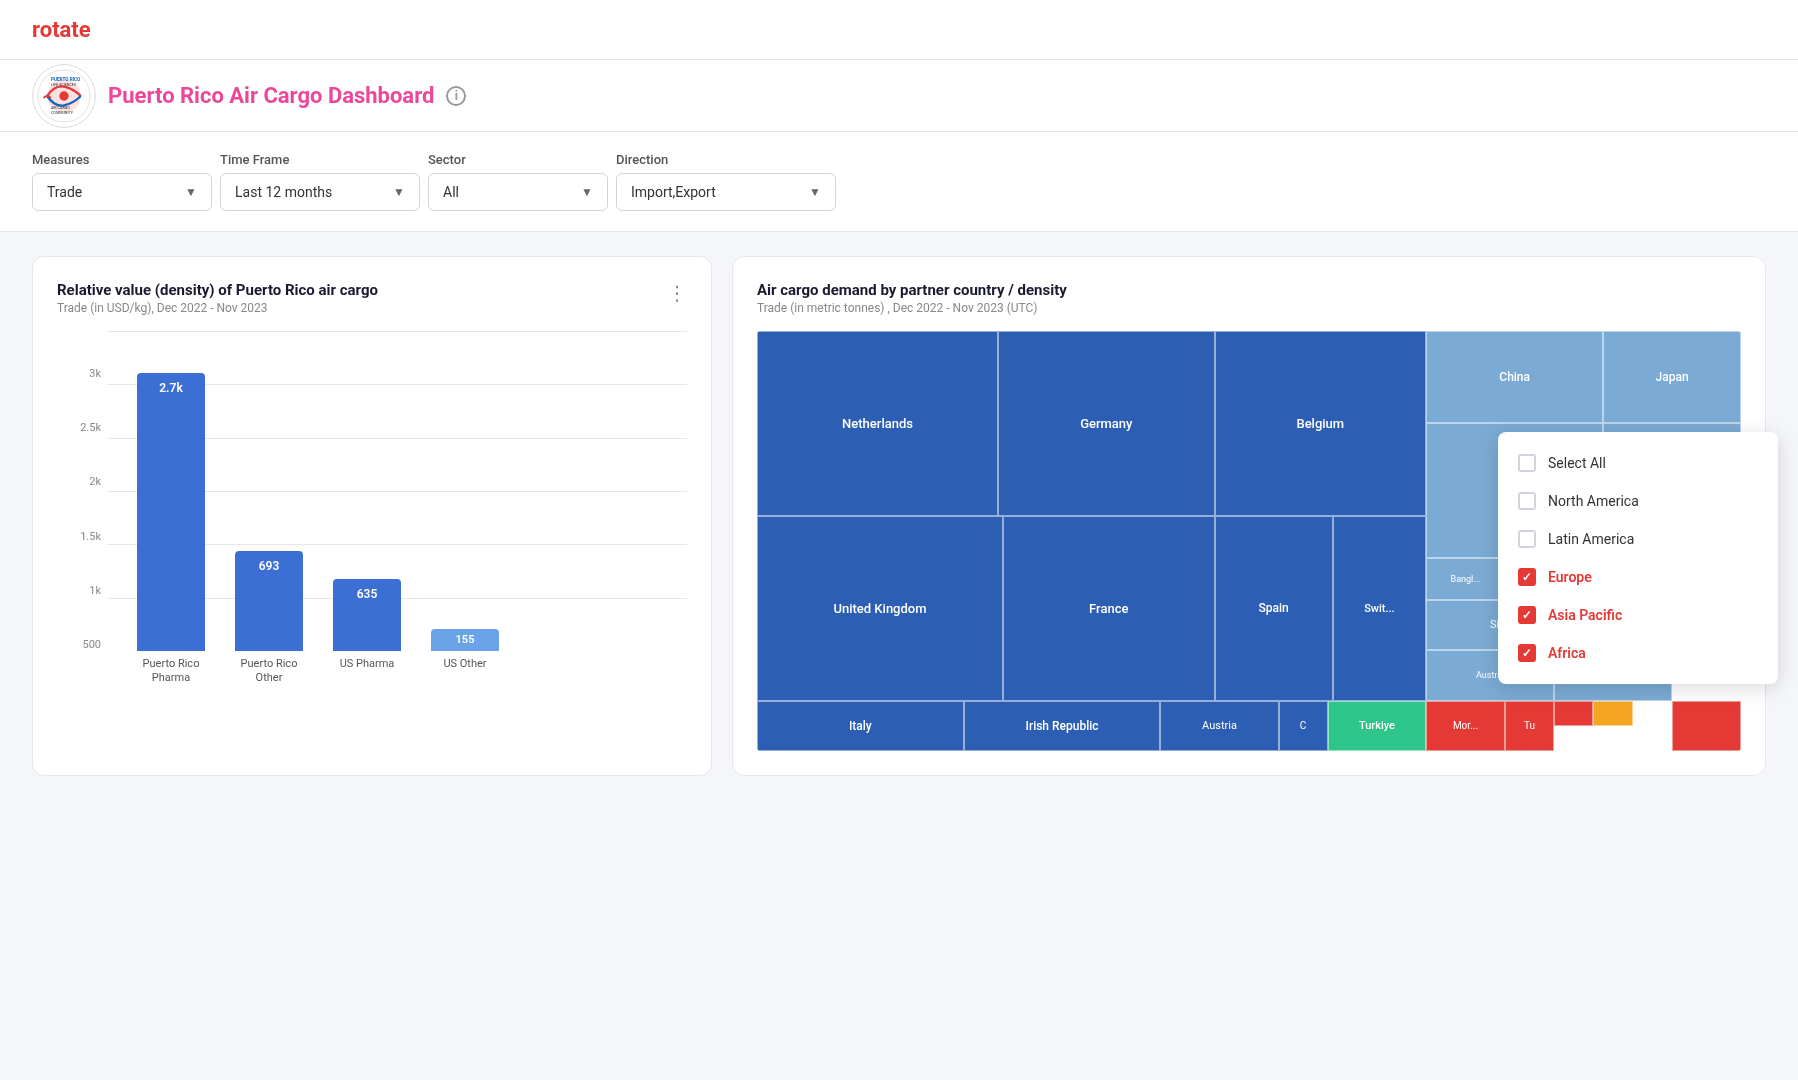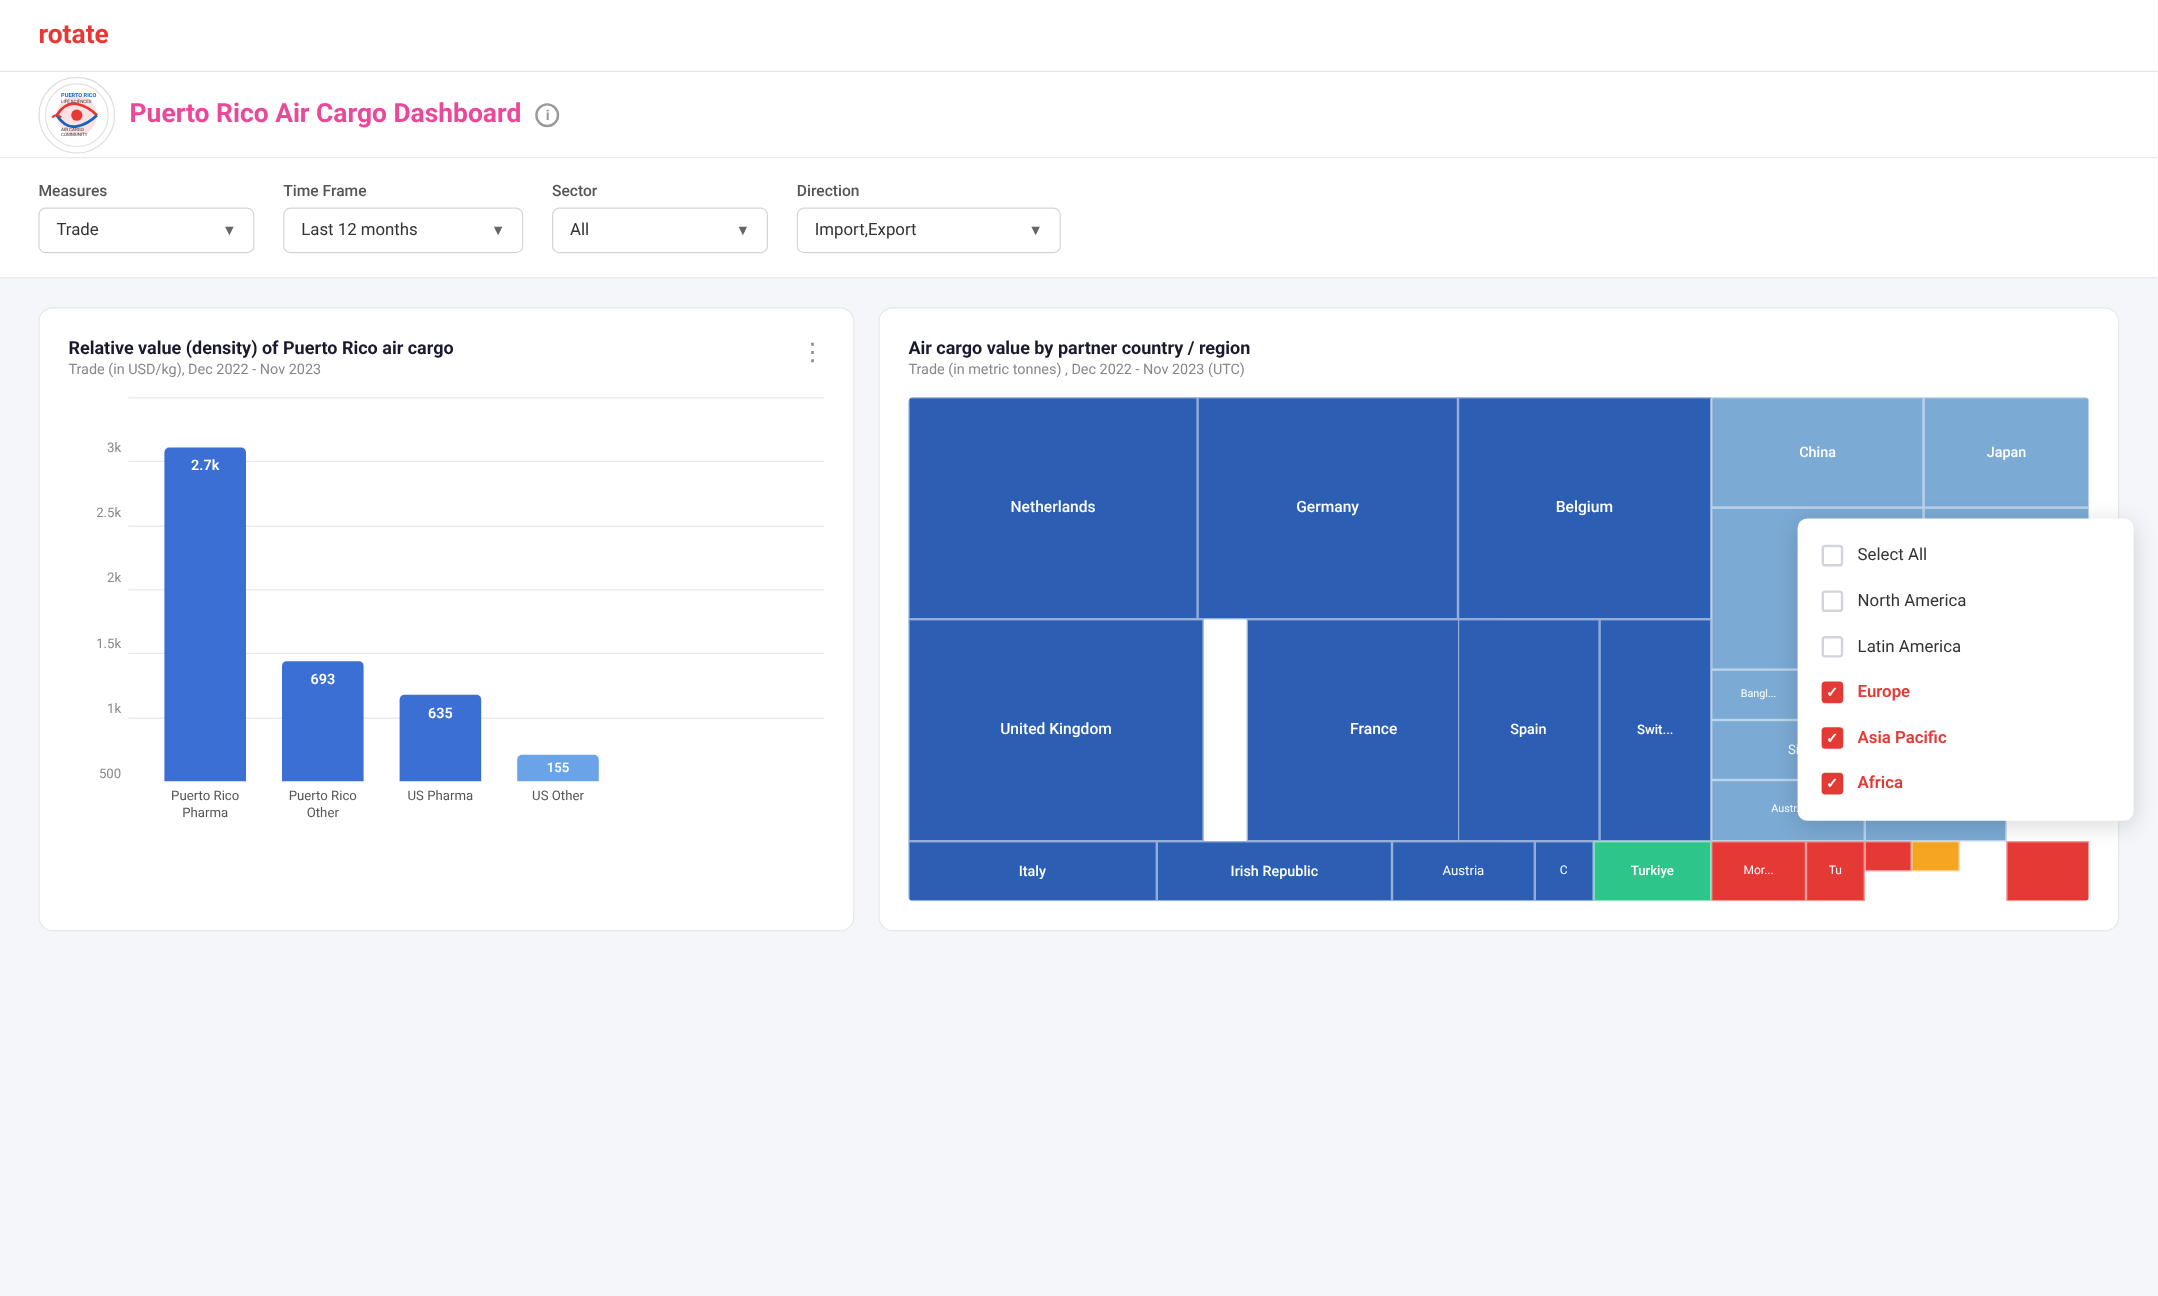--- a/index.html
+++ b/index.html
@@ -51,21 +51,21 @@
       font-family: inherit;
     }
     .nav-link.active { background: #e8e8e8; color: #222; font-weight: 600; }
 
     
     .filters-bar {
       background: #fff;
       padding: 20px 32px;
       border-bottom: 1px solid #e5e7eb;
       display: flex;
-      gap: 24px;
+      gap: 8px;
       align-items: flex-start;
     }
     .filter-group { display: flex; flex-direction: column; gap: 6px; }
     .filter-label { font-size: 13px; color: #555; font-weight: 500; }
     .filter-select {
       display: flex; align-items: center; justify-content: space-between;
       border: 1px solid #d1d5db; border-radius: 6px;
       padding: 10px 14px; background: #fff; cursor: pointer;
       font-size: 14px; color: #333; min-width: 180px;
     }
@@ -237,39 +237,39 @@
           <div style="width:68px;text-align:center;font-size:11px;color:#555;line-height:1.3;">Puerto Rico<br>Other</div>
           <div style="width:68px;text-align:center;font-size:11px;color:#555;line-height:1.3;">US Pharma</div>
           <div style="width:68px;text-align:center;font-size:11px;color:#555;line-height:1.3;">US Other</div>
         </div>
       </div>
     </div>
 
     <div class="chart-card chart-card-right">
       <div class="chart-header">
         <div>
-          <div class="chart-title">Air cargo value by partner country / region</div>
+          <div class="chart-title">Air cargo demand by partner country / density</div>
           <div class="chart-subtitle">Trade (in metric tonnes) , Dec 2022 - Nov 2023 (UTC)</div>
         </div>
       </div>
 
       <div class="treemap-area">
 
         <div style="position:absolute;left:0;top:0;width:24.5%;height:44%;background:#2c5fb3;border:1px solid rgba(255,255,255,0.5);display:flex;align-items:center;justify-content:center;color:#fff;font-size:13px;font-weight:500;">Netherlands</div>
         <div style="position:absolute;left:24.5%;top:0;width:22%;height:44%;background:#2c5fb3;border:1px solid rgba(255,255,255,0.5);display:flex;align-items:center;justify-content:center;color:#fff;font-size:13px;font-weight:500;">Germany</div>
         <div style="position:absolute;left:46.5%;top:0;width:21.5%;height:44%;background:#2c5fb3;border:1px solid rgba(255,255,255,0.5);display:flex;align-items:center;justify-content:center;color:#fff;font-size:13px;font-weight:500;">Belgium</div>
 
         <div style="position:absolute;left:68%;top:0;width:18%;height:22%;background:#7baad4;border:1px solid rgba(255,255,255,0.5);display:flex;align-items:center;justify-content:center;color:#fff;font-size:12px;font-weight:500;">China</div>
         <div style="position:absolute;left:86%;top:0;width:14%;height:22%;background:#7baad4;border:1px solid rgba(255,255,255,0.5);display:flex;align-items:center;justify-content:center;color:#fff;font-size:12px;font-weight:500;">Japan</div>
 
         <div style="position:absolute;left:68%;top:22%;width:18%;height:32%;background:#7baad4;border:1px solid rgba(255,255,255,0.5);display:flex;align-items:center;justify-content:center;color:#fff;font-size:12px;font-weight:500;">India</div>
         <div style="position:absolute;left:86%;top:22%;width:14%;height:20%;background:#7baad4;border:1px solid rgba(255,255,255,0.5);display:flex;align-items:center;justify-content:center;color:#fff;font-size:10px;font-weight:500;">South Korea</div>
 
         <div style="position:absolute;left:0;top:44%;width:25%;height:44%;background:#2c5fb3;border:1px solid rgba(255,255,255,0.5);display:flex;align-items:center;justify-content:center;color:#fff;font-size:13px;font-weight:500;">United Kingdom</div>
-        <div style="position:absolute;left:25%;top:44%;width:21.5%;height:44%;background:#2c5fb3;border:1px solid rgba(255,255,255,0.5);display:flex;align-items:center;justify-content:center;color:#fff;font-size:13px;font-weight:500;margin-left:36px;">France</div>
+        <div style="position:absolute;left:25%;top:44%;width:21.5%;height:44%;background:#2c5fb3;border:1px solid rgba(255,255,255,0.5);display:flex;align-items:center;justify-content:center;color:#fff;font-size:13px;font-weight:500;">France</div>
         <div style="position:absolute;left:46.5%;top:44%;width:12%;height:44%;background:#2c5fb3;border:1px solid rgba(255,255,255,0.5);display:flex;align-items:center;justify-content:center;color:#fff;font-size:12px;font-weight:500;">Spain</div>
         <div style="position:absolute;left:58.5%;top:44%;width:9.5%;height:44%;background:#2c5fb3;border:1px solid rgba(255,255,255,0.5);display:flex;align-items:center;justify-content:center;color:#fff;font-size:11px;font-weight:500;">Swit...</div>
 
         <div style="position:absolute;left:86%;top:42%;width:14%;height:13%;background:#7baad4;border:1px solid rgba(255,255,255,0.5);display:flex;align-items:center;justify-content:center;color:#fff;font-size:10px;">Tai</div>
         <div style="position:absolute;left:68%;top:54%;width:8%;height:10%;background:#7baad4;border:1px solid rgba(255,255,255,0.5);display:flex;align-items:center;justify-content:center;color:#fff;font-size:9px;">Bangl...</div>
         <div style="position:absolute;left:76%;top:54%;width:10%;height:10%;background:#7baad4;border:1px solid rgba(255,255,255,0.5);display:flex;align-items:center;justify-content:center;color:#fff;font-size:9px;">Ma...</div>
         <div style="position:absolute;left:86%;top:55%;width:7%;height:9%;background:#7baad4;border:1px solid rgba(255,255,255,0.5);display:flex;align-items:center;justify-content:center;color:#fff;font-size:9px;">Vi</div>
 
         <div style="position:absolute;left:68%;top:64%;width:18%;height:12%;background:#7baad4;border:1px solid rgba(255,255,255,0.5);display:flex;align-items:center;justify-content:center;color:#fff;font-size:11px;">Singapore</div>
         <div style="position:absolute;left:68%;top:76%;width:13%;height:12%;background:#7baad4;border:1px solid rgba(255,255,255,0.5);display:flex;align-items:center;justify-content:center;color:#fff;font-size:9px;">Austr...</div>

